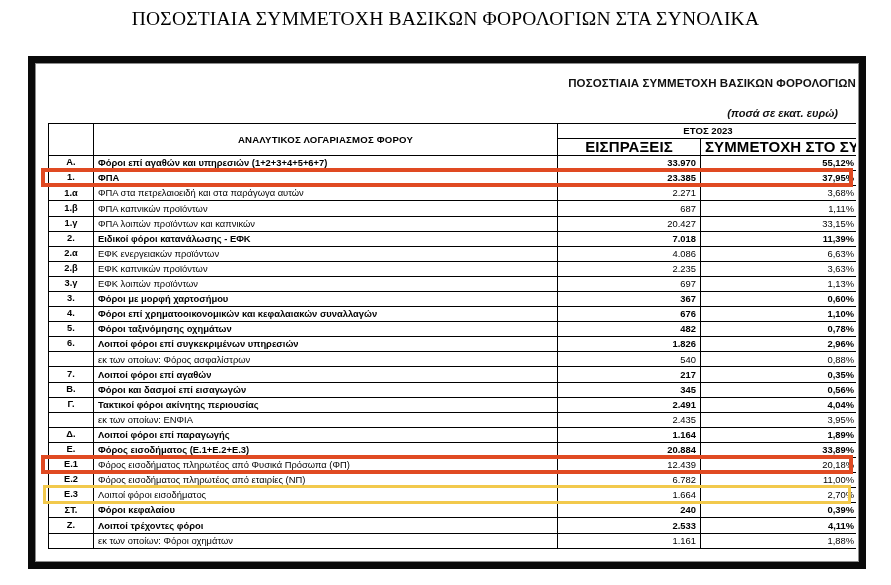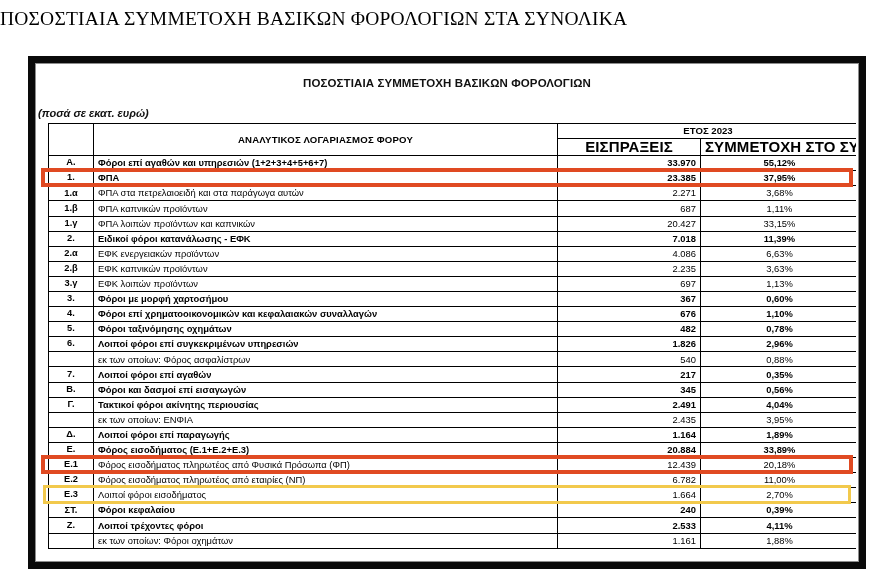--- a/index.html
+++ b/index.html
@@ -15,20 +15,21 @@
     position: relative;
     width: 891px; height: 585px;
     background: #ffffff;
   }
 
   
   .headline {
     position: absolute;
     left: 0; top: 6px;
     width: 891px;
+    text-align: center;
     font-family: "Liberation Serif", serif;
     font-size: 19.5px;
     font-weight: 400;
     color: #000000;
     line-height: 1.38;
     letter-spacing: 0.2px;
   }
   .headline .l2 { display: block; }
 
   
@@ -47,31 +48,32 @@
   }
   .frame-inner {
     position: relative;
     width: 100%; height: 100%;
     background: #ffffff;
     overflow: hidden;
   }
 
   
   .sheet-title {
-    text-align: center;
+    text-align: right;
     font-size: 11.5px;
     font-weight: bold;
     color: #111111;
     line-height: 1.42;
     padding-top: 9px;
     letter-spacing: 0.1px;
   }
   .sheet-title .t2 { display: block; }
 
   .units-note {
+    text-align: right;
     font-size: 11px;
     font-weight: bold;
     font-style: italic;
     color: #111111;
     padding-right: 18px;
     margin-top: 16px;
   }
 
   
   .tbl-wrap { padding: 4px 12px 0 10px; }
@@ -119,21 +121,21 @@
     border-top: none;
     letter-spacing: 0.1px;
   }
   .no-left  { border-left: none; }
   .no-right { border-right: none; }
 
   
   td.code { text-align: center; font-weight: bold; font-size: 9.3px; }
   td.name { text-align: left; padding-left: 7px; }
   td.val  { text-align: right; padding-right: 26px; }
-  td.pct  { text-align: center; padding-right: 44px; }
+  td.pct  { text-align: right; padding-right: 44px; }
 
   tr.lvl1 td.name, tr.lvl1 td.val, tr.lvl1 td.pct { font-weight: bold; }
   tr.lvl2 td.name, tr.lvl2 td.val, tr.lvl2 td.pct { font-weight: normal; }
   tr.note td.name, tr.note td.val, tr.note td.pct { font-weight: normal; }
 
   
   .hl {
     position: absolute;
     pointer-events: none;
     background: transparent;

